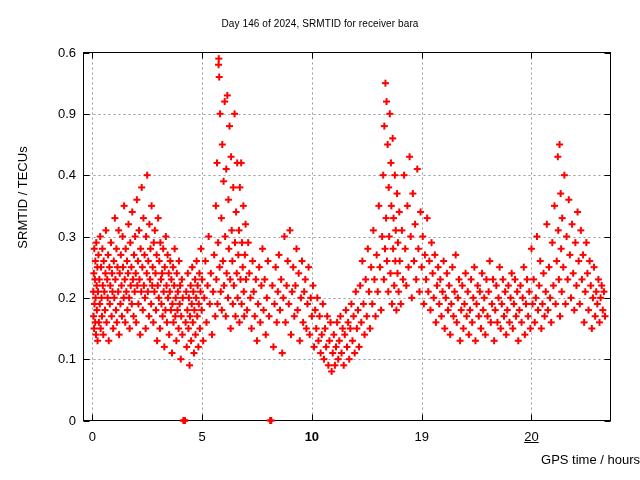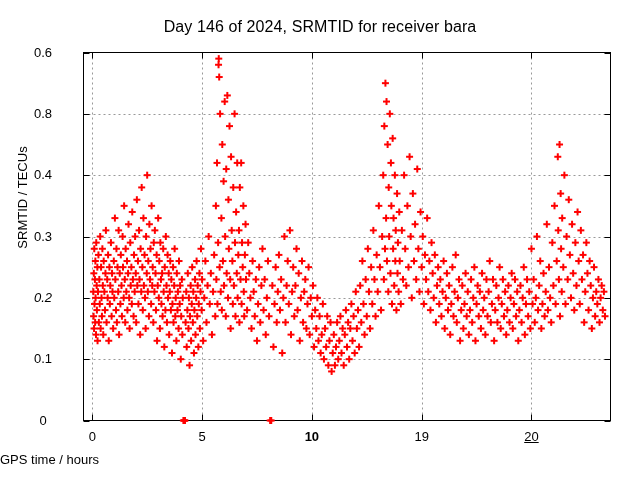--- a/index.html
+++ b/index.html
@@ -4,32 +4,32 @@
 <style>
   html,body{margin:0;padding:0;}
   body{
     width:640px;height:480px;background:#ffffff;
     font-family:"Liberation Sans", sans-serif;
     overflow:hidden;position:relative;
   }
   #plot-root{position:absolute;left:0;top:0;width:640px;height:480px;}
   #chart-title{
     position:absolute;left:0;top:18px;width:640px;text-align:center;
-    font-size:16px;color:#000;letter-spacing:0.1px;
+    font-size:10px;color:#000;letter-spacing:0.1px;
   }
   #y-axis-label{
     position:absolute;left:-78px;top:190px;width:200px;text-align:center;
     font-size:13px;color:#000;transform:rotate(-90deg);transform-origin:center center;
   }
   #x-axis-label{
-    position:absolute;left:0;top:452px;width:640px;text-align:left;
+    position:absolute;left:0;top:452px;width:640px;text-align:right;
     font-size:13px;color:#000;
   }
   .ytick-label{
-    position:absolute;right:0;width:60px;text-align:center;
+    position:absolute;right:0;width:60px;text-align:right;
     font-size:13px;color:#000;line-height:1;
   }
   .xtick-label{
     position:absolute;width:60px;text-align:center;
     font-size:13px;color:#000;line-height:1;
   }
   svg{display:block;}
 </style>
 </head>
 <body>
@@ -1330,24 +1330,24 @@
         <line x1="600.4124999999999" y1="291.70000000000005" x2="607.4124999999999" y2="291.70000000000005" stroke="#ff0000" stroke-width="2"></line>
         <line x1="603.9124999999999" y1="288.20000000000005" x2="603.9124999999999" y2="295.20000000000005" stroke="#ff0000" stroke-width="2"></line>
         <line x1="601.5104166666667" y1="316.23333333333335" x2="608.5104166666667" y2="316.23333333333335" stroke="#ff0000" stroke-width="2"></line>
         <line x1="605.0104166666667" y1="312.73333333333335" x2="605.0104166666667" y2="319.73333333333335" stroke="#ff0000" stroke-width="2"></line>
       </g>
   </svg>
 
   <div id="ytick-labels">
       <div class="ytick-label" style="left: 10px; width: 66px; top: 413.5px;">0</div>
       <div class="ytick-label" style="left: 10px; width: 66px; top: 352.167px;">0.1</div>
-      <div class="ytick-label" style="left: 10px; width: 66px; top: 290.833px; font-style: italic;">0.2</div>
+      <div class="ytick-label" style="left: 10px; width: 66px; top: 290.833px;">0.2</div>
       <div class="ytick-label" style="left: 10px; width: 66px; top: 229.5px;">0.3</div>
       <div class="ytick-label" style="left: 10px; width: 66px; top: 168.167px;">0.4</div>
-      <div class="ytick-label" style="left: 10px; width: 66px; top: 106.833px;">0.8</div>
+      <div class="ytick-label" style="left: 10px; width: 66px; top: 106.833px;">0.9</div>
       <div class="ytick-label" style="left: 10px; width: 66px; top: 45.5px;">0.6</div>
     </div>
   <div id="xtick-labels">
       <div class="xtick-label" style="left: 62.2833px; top: 429.5px;">0</div>
       <div class="xtick-label" style="left: 172.075px; top: 429.5px;">5</div>
       <div class="xtick-label" style="left: 281.867px; top: 429.5px; font-weight: bold;">10</div>
       <div class="xtick-label" style="left: 391.658px; top: 429.5px;">19</div>
       <div class="xtick-label" style="left: 501.45px; top: 429.5px; text-decoration: underline;">20</div>
     </div>
 

